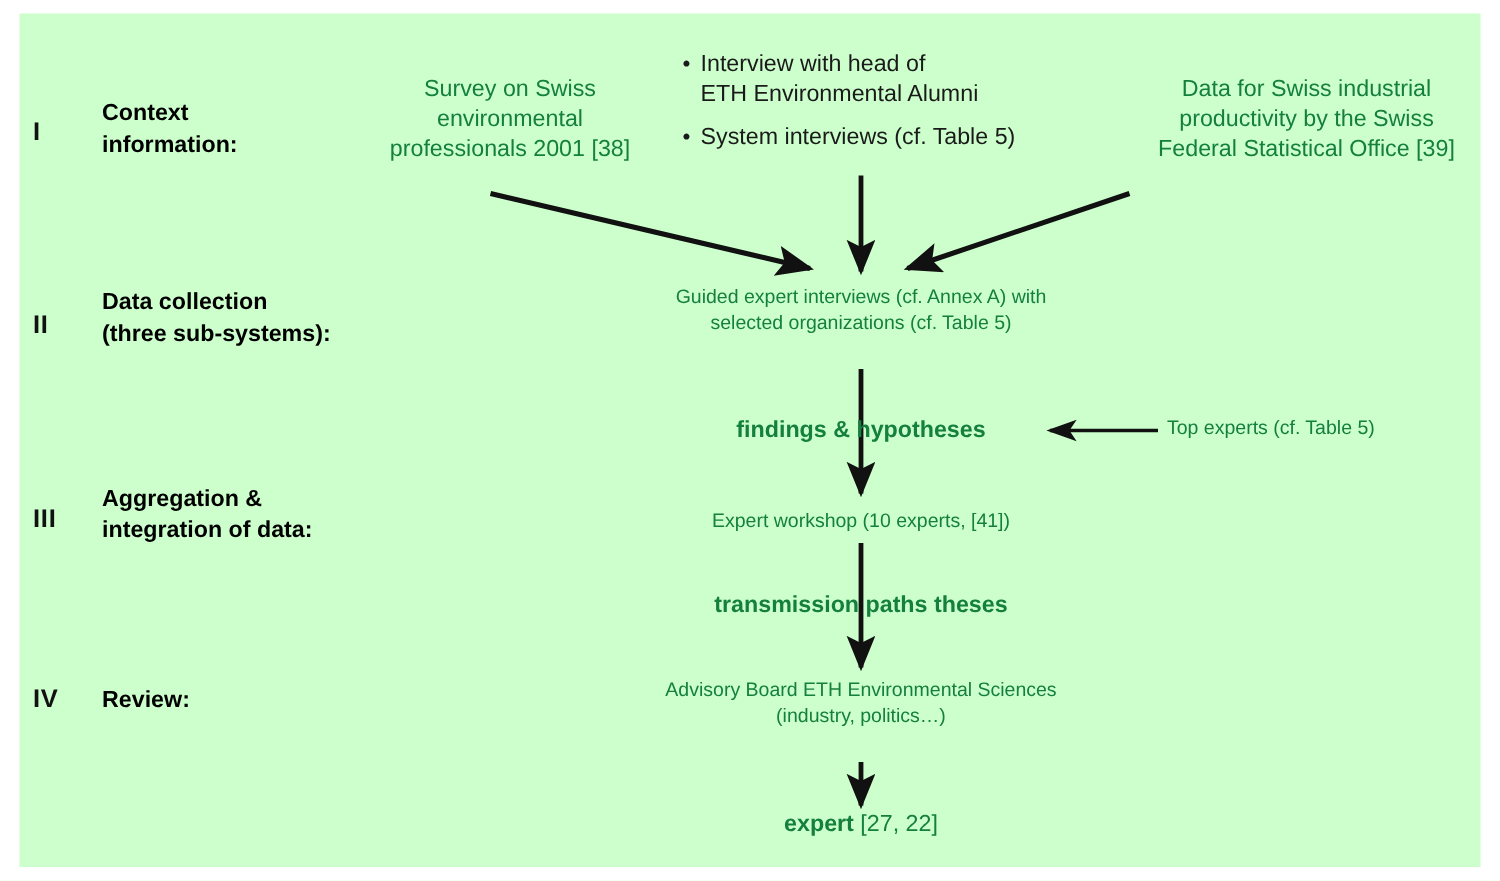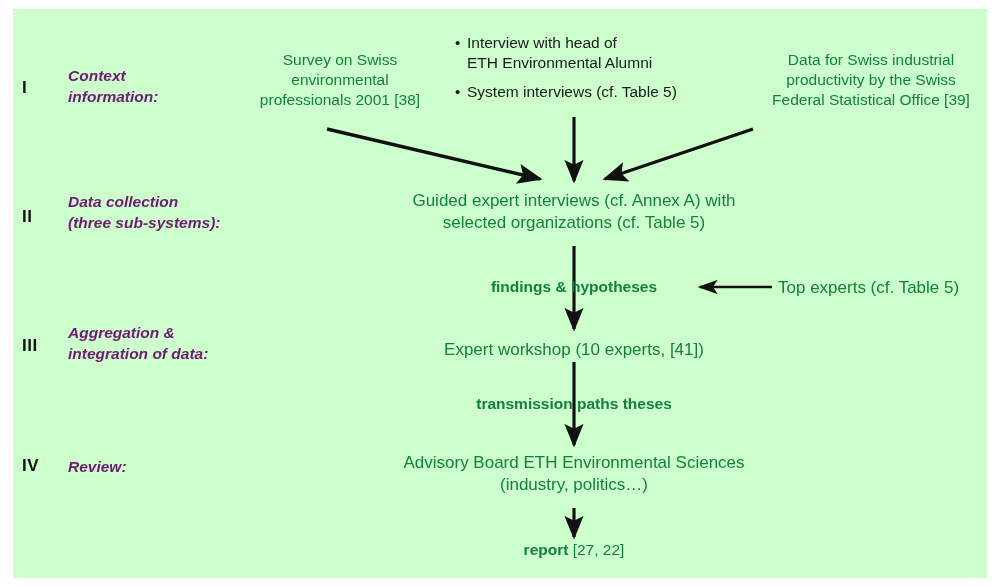--- a/index.html
+++ b/index.html
@@ -47,25 +47,24 @@
     font-weight: bold;
     font-size: 17px;
     color: #111111;
     text-align: left;
     letter-spacing: 0.5px;
   }
   .stage-label {
     position: absolute;
     font-weight: bold;
     font-size: 15.5px;
-    color: #701a75;
+    color: #000000;
     text-align: left;
     line-height: 1.35;
     white-space: pre-line;
-    font-style: italic;
   }
   .src-text {
     font-size: 15.5px;
     font-weight: normal;
   }
   .bullet-block {
     position: absolute;
     text-align: left;
     font-size: 15.5px;
     color: #1a1a1a;
@@ -80,21 +79,21 @@
     flex: 0 0 auto;
     width: 12px;
     font-size: 15px;
     line-height: 1.30;
   }
   .bullet-text {
     flex: 1 1 auto;
     white-space: pre-line;
   }
   .flow-text {
-    font-size: 17px;
+    font-size: 13px;
     font-weight: normal;
   }
   .flow-bold {
     font-size: 15.5px;
     font-weight: bold;
   }
   .report-line {
     font-size: 15.5px;
   }
   .report-line b { font-weight: bold; }
@@ -172,15 +171,15 @@
   <div class="node flow-bold" style="left:434px; top:277px; width:280px;">findings &amp; hypotheses</div>
   <div class="node flow-text" style="left:778px; top:277px; width:210px; text-align:left;">Top experts (cf. Table 5)</div>
 
   <div class="node flow-text" style="left:414px; top:339px; width:320px;">Expert workshop (10 experts, [41])</div>
 
   <div class="node flow-text" style="left:374px; top:452px; width:400px;">Advisory Board ETH Environmental Sciences
 (industry, politics…)</div>
 
   <div class="node flow-bold" style="left:434px; top:394px; width:280px;">transmission paths theses</div>
 
-  <div class="node report-line" style="left:454px; top:540px; width:240px;"><b>report</b><span> [27, 22]</span></div>
+  <div class="node report-line" style="left:454px; top:540px; width:240px;"><b>expert</b><span> [27, 22]</span></div>
 
 </div>
 
 </body></html>

